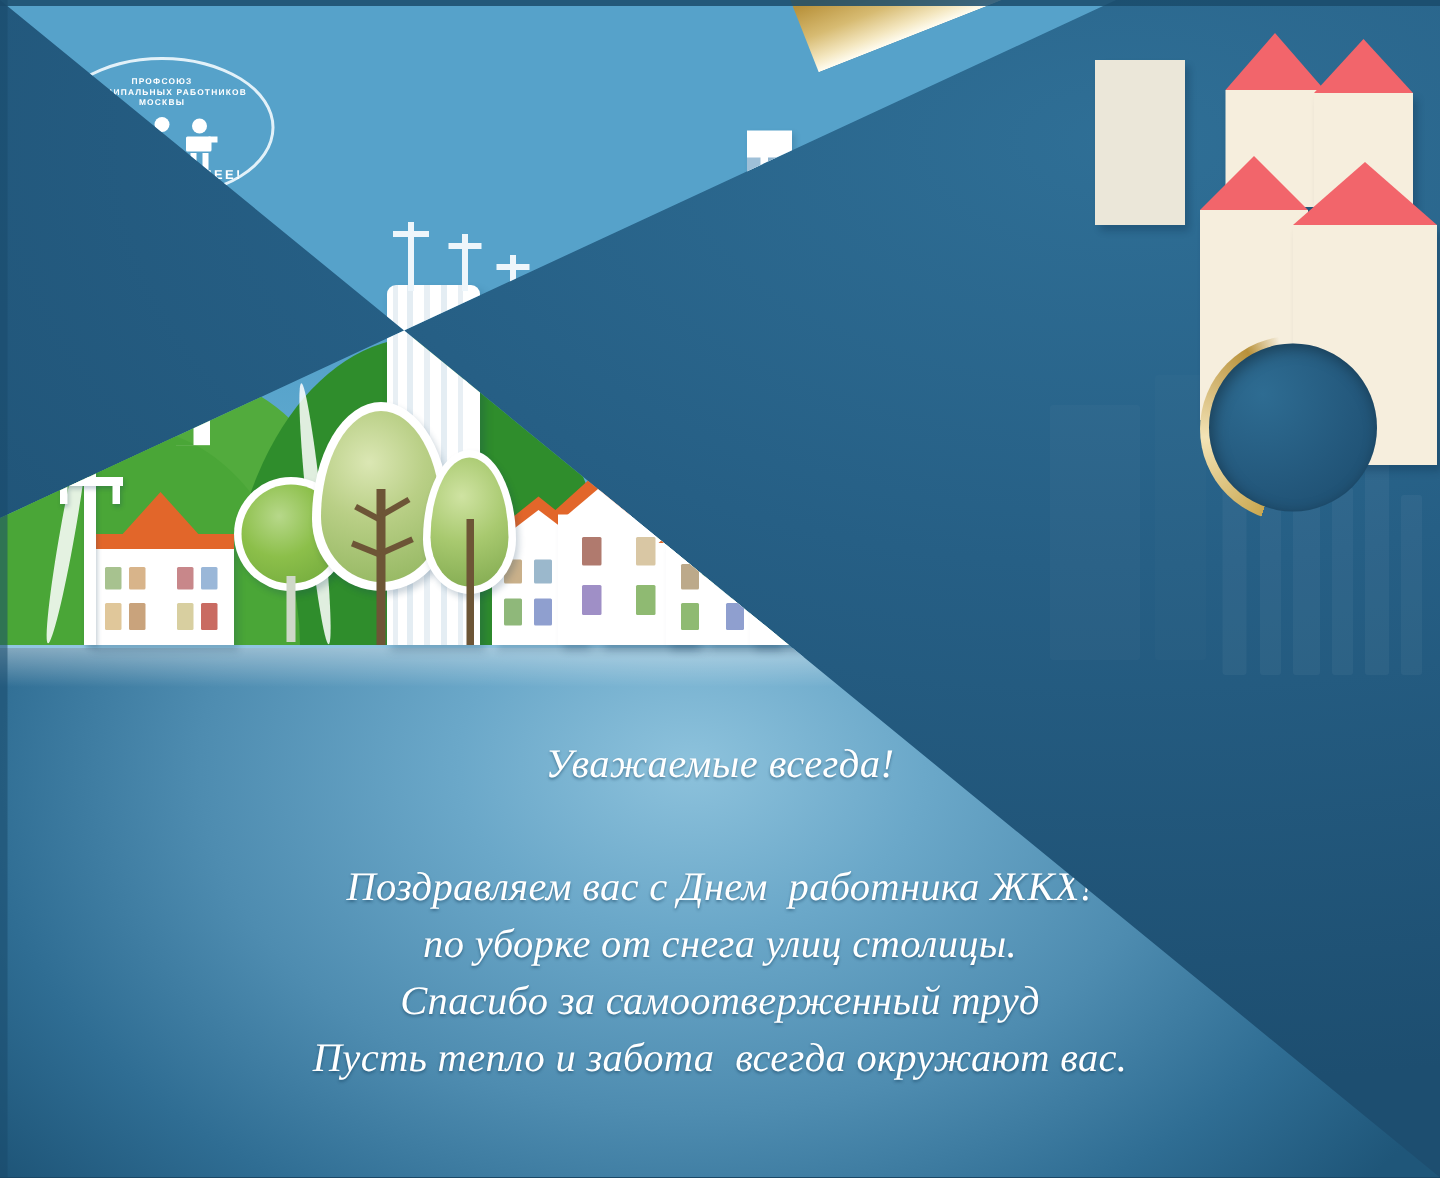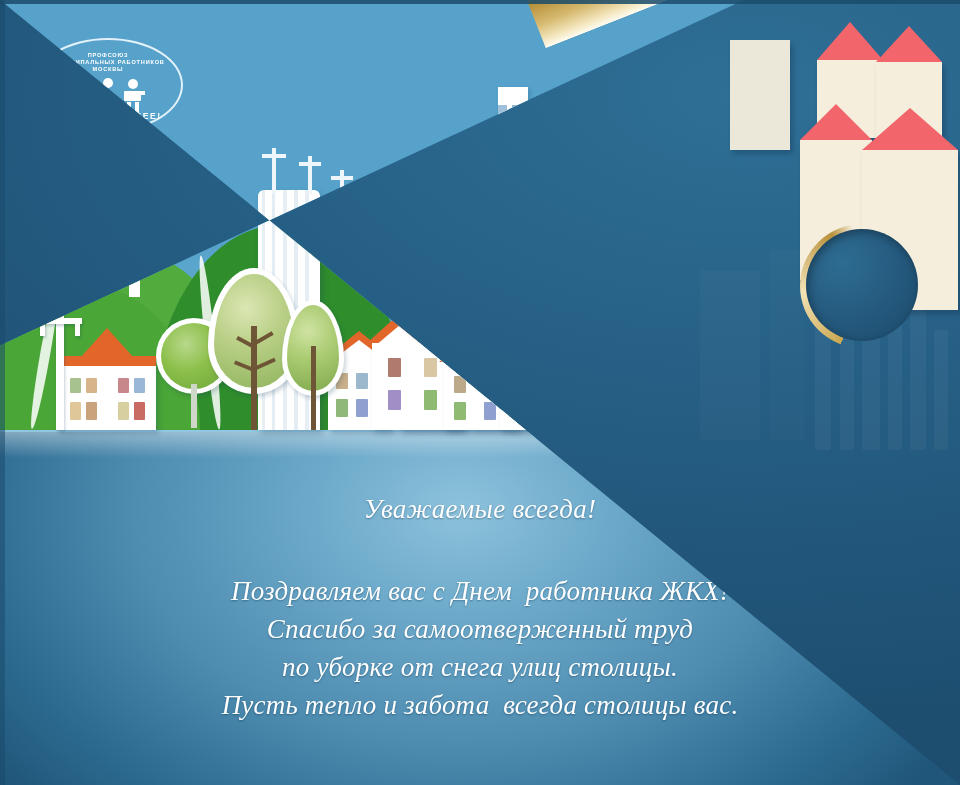--- a/index.html
+++ b/index.html
@@ -442,23 +442,23 @@
           </g>
         </svg>
       </div>
       <div class="logo-bottom-text">ВМЕСТЕ СИЛЬНЕЕ!</div>
     </div>
 
     <div class="greeting">
       <div class="salutation">Уважаемые всегда!</div>
       <div class="message">
         <div>Поздравляем вас с Днем  работника ЖКХ!</div>
+        <div>по уборке от снега улиц столицы.</div>
         <div>Спасибо за самоотверженный труд</div>
-        <div>по уборке от снега улиц столицы.</div>
-        <div>Пусть тепло и забота  всегда столицы вас.</div>
+        <div>Пусть тепло и забота  всегда окружают вас.</div>
       </div>
     </div>
   </div>
 
   <div class="curl-wrap">
     <div class="curl"></div>
     <div class="curl-tip-rim"></div>
     <div class="curl-tip"></div>
   </div>
 

